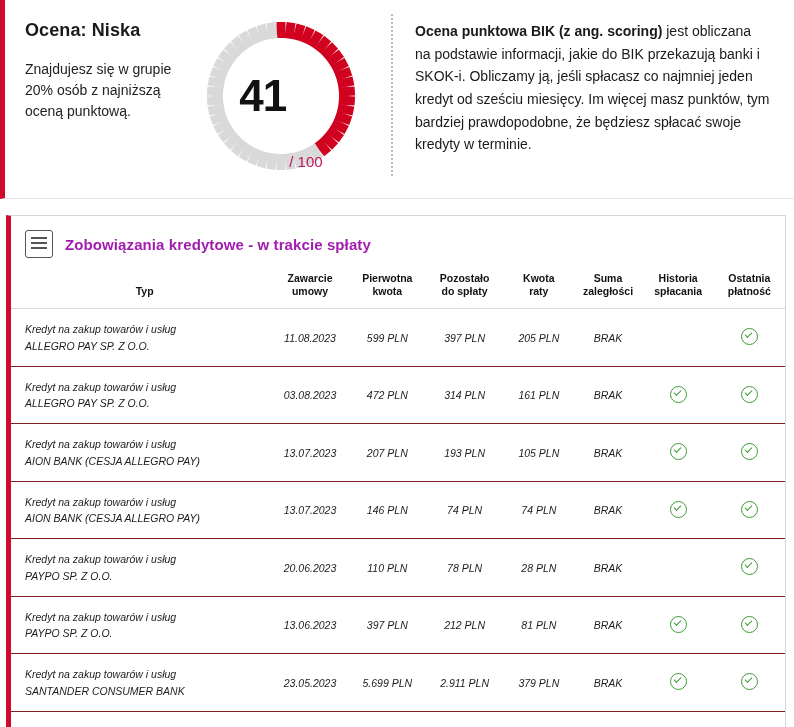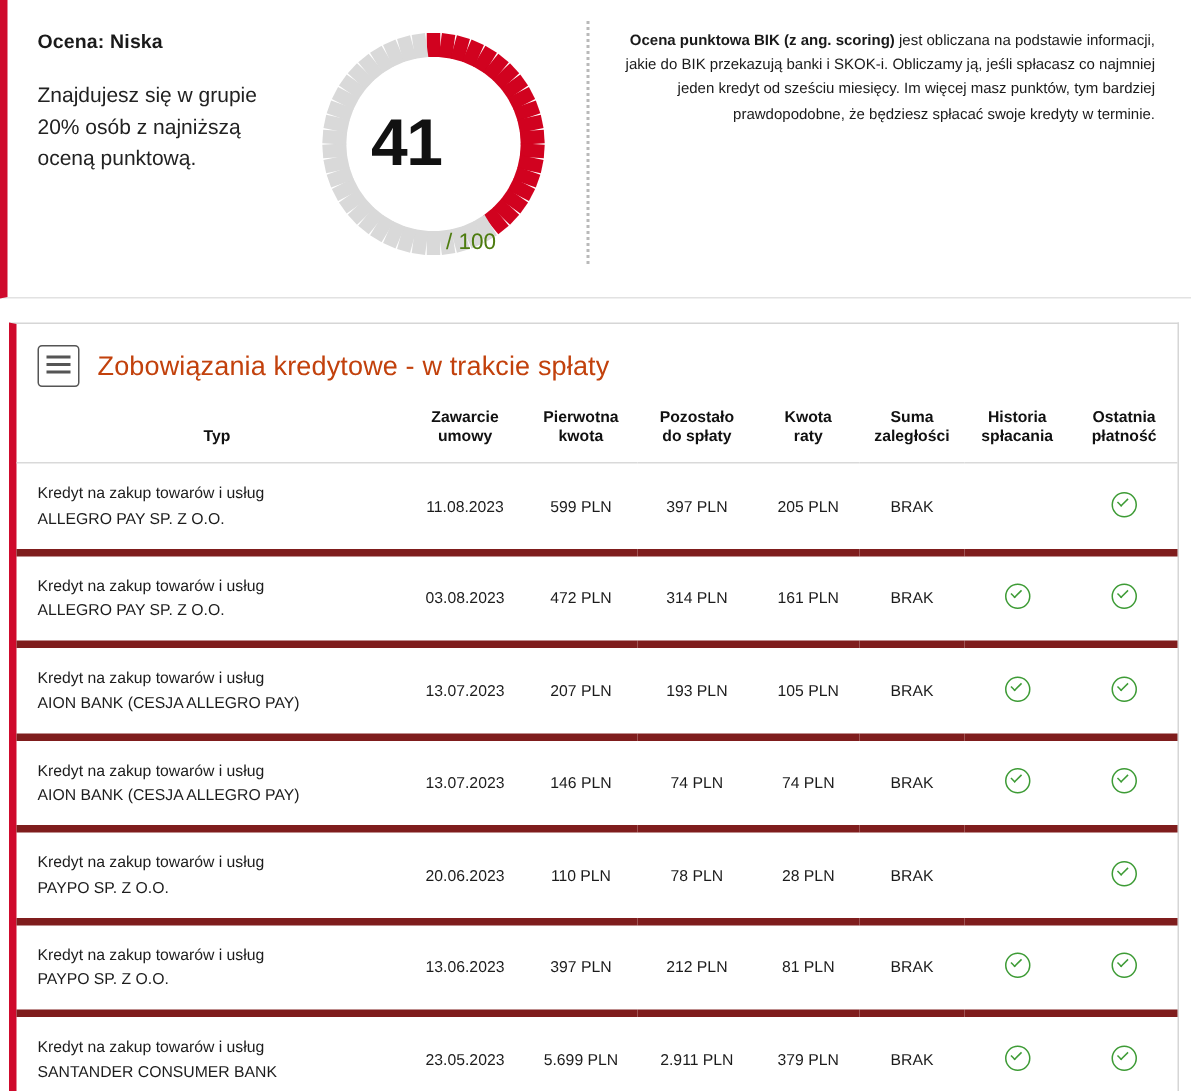--- a/index.html
+++ b/index.html
@@ -24,38 +24,38 @@
     align-items: flex-start;
     min-height: 168px;
     box-sizing: border-box;
   }
   .score-left {
     width: 196px;
     padding: 6px 10px 0 20px;
     box-sizing: border-box;
   }
   .score-label {
-    font-size: 13px;
+    font-size: 18px;
     font-weight: bold;
     color: #1a1a1a;
     margin: 0 0 18px 0;
     letter-spacing: 0.1px;
   }
   .score-desc {
     font-size: 14px;
     line-height: 1.5;
     color: #222;
     margin: 0;
   }
 
   .gauge-wrap {
     width: 176px;
     position: relative;
     display: flex;
-    justify-content: center;
+    justify-content: flex-start;
     padding-top: 2px;
   }
   .gauge {
     position: relative;
     width: 160px;
     height: 160px;
   }
   .gauge svg { display: block; }
   .gauge-center {
     position: absolute;
@@ -66,44 +66,43 @@
   }
   .gauge-value {
     font-size: 44px;
     font-weight: bold;
     color: #111;
     line-height: 1;
     letter-spacing: -1px;
   }
   .gauge-max {
     font-size: 15px;
-    color: #4d7c0f;
+    color: #be185d;
     margin-left: 3px;
     align-self: flex-end;
     padding-bottom: 6px;
   }
 
   .vdivider {
     width: 0;
     border-left: 2px dotted #b9b9b9;
     margin: 0 0 0 14px;
     align-self: stretch;
   }
 
   .score-right {
     flex: 1;
     padding: 6px 24px 0 22px;
     box-sizing: border-box;
   }
   .score-right p {
     margin: 0;
-    font-size: 10px;
+    font-size: 14px;
     line-height: 1.62;
     color: #1a1a1a;
-    text-align: right;
   }
   .score-right b { font-weight: bold; }
 
   .panel-gap {
     height: 16px;
     background: #ffffff;
   }
 
   
   .card {
@@ -132,23 +131,23 @@
     left: 5px;
     right: 5px;
     height: 1.5px;
     background: #555;
     display: block;
   }
   .card-icon i:nth-child(1) { top: 6px; }
   .card-icon i:nth-child(2) { top: 11px; }
   .card-icon i:nth-child(3) { top: 16px; }
   .card-title {
-    font-size: 18px;
-    color: #c2410c;
-    font-weight: normal;
+    font-size: 15px;
+    color: #a21caf;
+    font-weight: bold;
     letter-spacing: 0.1px;
   }
 
   table.obligations {
     width: 100%;
     border-collapse: collapse;
     table-layout: fixed;
   }
   table.obligations thead th {
     font-size: 10.5px;
@@ -159,21 +158,21 @@
     line-height: 1.25;
     text-align: center;
   }
   table.obligations thead th.col-type {
     text-align: center;
     padding-left: 14px;
     vertical-align: bottom;
   }
   thead tr { border-bottom: 1px solid #d9d9d9; }
 
-  tbody tr { border-bottom: 5px solid #7f1d1d; }
+  tbody tr { border-bottom: 1px solid #7f1d1d; font-style: italic; }
   tbody td {
     font-size: 10.5px;
     padding: 12px 6px;
     text-align: center;
     color: #1c1c1c;
     vertical-align: middle;
   }
   td.cell-type {
     text-align: left;
     padding-left: 14px;

